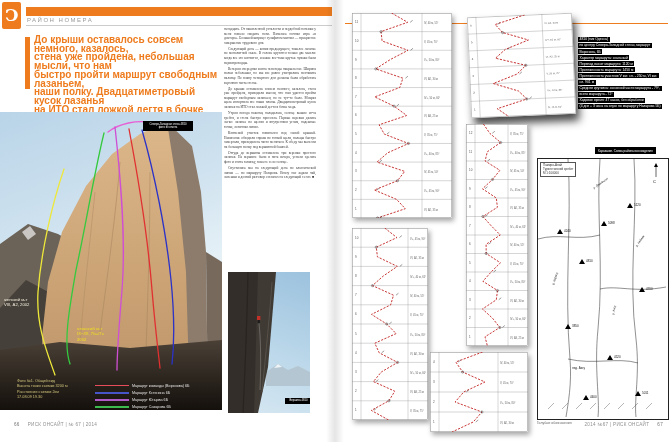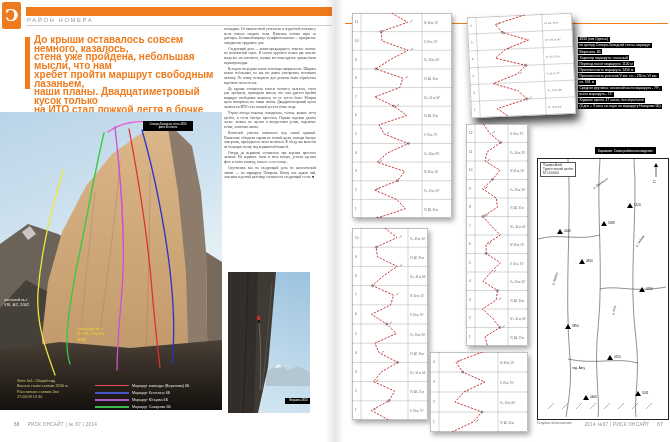--- a/index.html
+++ b/index.html
@@ -73,22 +73,22 @@
   </div>
   <div class="topbar"></div>
   <div class="section-label">РАЙОН НОМЕРА</div>
   <div class="header-rule"></div>
   <div class="rule-orange"></div>
 
   <div class="pq-bar"></div>
   <div class="pullquote" id="pullquote">
       <div>До крыши оставалось совсем немного, казалось,</div>
       <div>стена уже пройдена, небольшая мысли, что нам</div>
-      <div>хребет пройти маршрут свободным лазаньем,</div>
-      <div>наши планы. Двадцатиметровый кусок только</div>
+      <div>быстро пройти маршрут свободным лазаньем,</div>
+      <div>наши полку. Двадцатиметровый кусок лазанья</div>
       <div>на ИТО стал ложкой дегтя в бочке меда.</div>
     </div>
 
   <div class="article" id="article">
       <p>ненадцать. От накопленной усталости и неудобной ночевки у меня начало сводить ноги. Началась ночная игра «в доктора». Большой шприц с сульфатом магния — прекрасное завершение трудового дня.</p>
       <p>Следующий день — копия предыдущего, тяжелое лазанье по монолитной скале. В голове крутятся только две мысли: когда все это кончится, и какие все-таки крутые чуваки были первопроходцы.</p>
       <p>Вечером очередная волна непогоды накрыла нас. Ширина полки небольшая, но мы все равно ухитрились поставить палатку. По плану четвертого дня должны были обработать верхнюю часть стены.</p>
       <p>До крыши оставалось совсем немного, казалось, стена уже пройдена, приходили мысли, что нам удастся пройти маршрут свободным лазаньем, но не тут-то было. Мокрая щель испортила все наши планы. Двадцатиметровый кусок лазанья на ИТО стал ложкой дегтя в бочке меда.</p>
       <p>Утром погода наконец наладилась, солнце вышло из-за гребня, и стена быстро просохла. Первые веревки дались легко: лазанье по щелям и внутренним углам, надежные точки, логичная линия.</p>
       <p>Ключевой участок начинался под самой крышей. Нависание обходили справа по тонкой щели, пальцы быстро замерзали, приходилось часто меняться. К обеду мы вылезли на большую полку под вершинной башней.</p>

